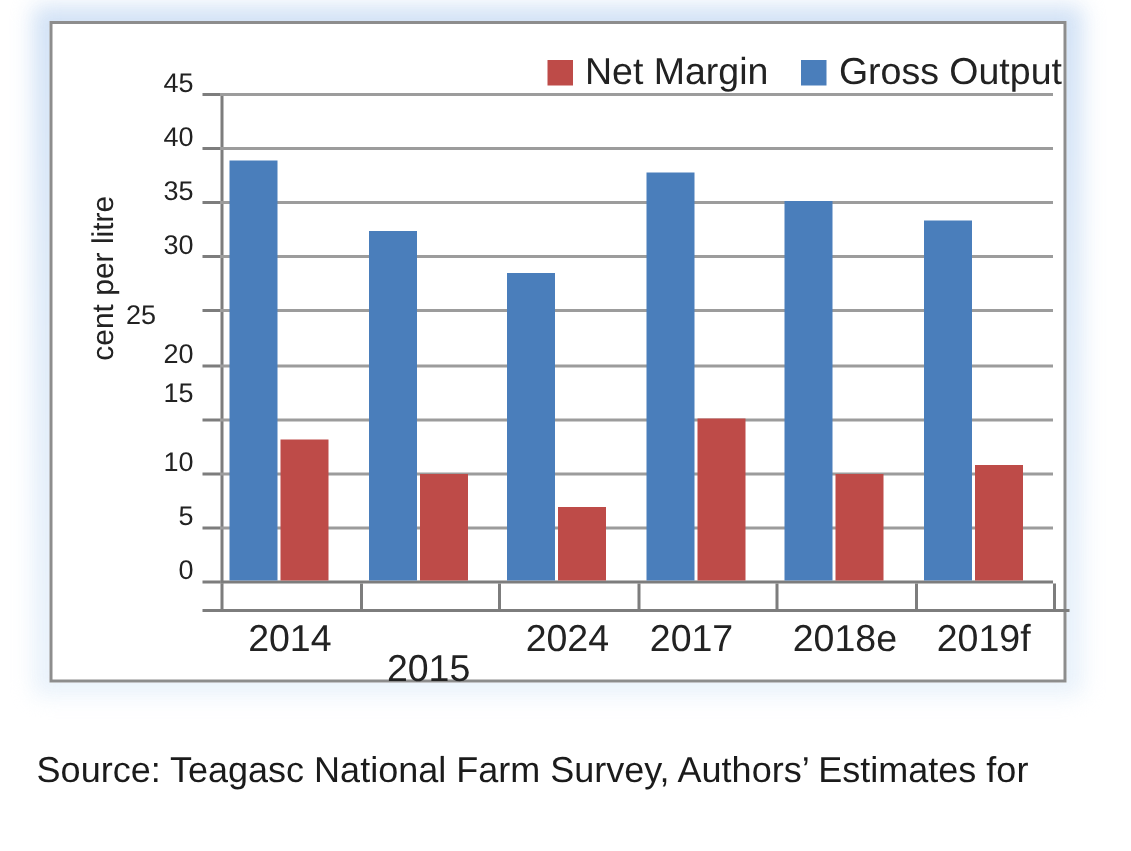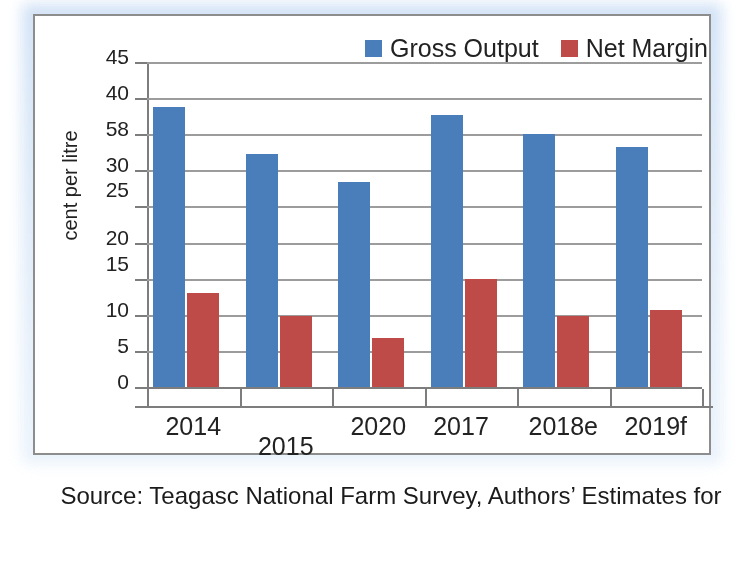--- a/index.html
+++ b/index.html
@@ -99,21 +99,21 @@
     width: 12px;
     height: 0;
     border-top: 2px solid #7d7d7d;
   }
 
   .y-label {
     position: absolute;
     right: 584px;          
     width: 70px;
     text-align: right;
-    font-size: 21px;
+    font-size: 18px;
     color: #222;
     font-family: "Liberation Sans", sans-serif;
   }
 
   #y-axis-title {
     position: absolute;
     left: -75px;
     top: 158px;
     width: 220px;
     text-align: center;
@@ -178,27 +178,26 @@
   .legend-text {
     font-size: 25px;
     color: #222;
     white-space: nowrap;
   }
 
   
   #caption {
     position: absolute;
     left: 0;
-    top: 478px;
+    top: 496px;
     width: 710px;
     text-align: center;
     font-size: 24px;
     line-height: 35px;
     color: #1b1b1b;
-    padding-left: 36px;
   }
   #caption .line { display: block; }
 
   #watermark {
     position: absolute;
     right: 14px;
     bottom: 16px;
     font-size: 22px;
     color: #9a9a9a;
     letter-spacing: 1px;
@@ -210,26 +209,26 @@
 
 <div id="figure-root">
 
   <div id="chart-glow"></div>
 
   <div id="chart-frame">
     <div id="plot-wrap">
 
       <div id="legend">
         <div class="legend-item">
+          <span class="legend-swatch net"></span>
+          <span class="legend-text">Net Margin</span>
+        </div>
+        <div class="legend-item">
           <span class="legend-swatch gross"></span>
           <span class="legend-text">Gross Output</span>
-        </div>
-        <div class="legend-item">
-          <span class="legend-swatch net"></span>
-          <span class="legend-text">Net Margin</span>
         </div>
       </div>
 
       <div id="y-axis-title">cent per litre</div>
 
       <div id="y-axis-line"></div>
 
       <div id="x-axis-line"></div>
 
       <div id="y-ticks">
@@ -240,23 +239,23 @@
           <div class="y-tick" style="top: 190.444px;"></div>
           <div class="y-tick" style="top: 226.556px;"></div>
           <div class="y-tick" style="top: 262.667px;"></div>
           <div class="y-tick" style="top: 298.778px;"></div>
           <div class="y-tick" style="top: 334.889px;"></div>
           <div class="y-tick" style="top: 371px;"></div>
         </div>
       <div id="y-labels">
           <div class="y-label" style="top: 29px;">45</div>
           <div class="y-label" style="top: 65.1111px;">40</div>
-          <div class="y-label" style="top: 101.222px;">58</div>
+          <div class="y-label" style="top: 101.222px;">35</div>
           <div class="y-label" style="top: 137.333px;">30</div>
-          <div class="y-label" style="top: 162px;">25</div>
+          <div class="y-label" style="top: 184px; text-align: center;">25</div>
           <div class="y-label" style="top: 209.556px;">20</div>
           <div class="y-label" style="top: 236px;">15</div>
           <div class="y-label" style="top: 281.778px;">10</div>
           <div class="y-label" style="top: 317.889px;">5</div>
           <div class="y-label" style="top: 354px;">0</div>
         </div>
 
       <div id="plot-area">
         <div id="gridlines">
             <div class="gridline" style="top: 0px;"></div>
@@ -303,21 +302,21 @@
           <div class="x-tick" style="left: 297px;"></div>
           <div class="x-tick" style="left: 389.5px;"></div>
           <div class="x-tick" style="left: 482px;"></div>
           <div class="x-tick" style="left: 574.5px;"></div>
           <div class="x-tick" style="left: 667px;"></div>
           <div class="x-tick" style="left: 112px;"></div>
         </div>
       <div id="x-labels">
           <div class="x-label" style="left: 93.25px;">2014</div>
           <div class="x-label" style="left: 185.75px; margin-top: 20px;">2015</div>
-          <div class="x-label" style="left: 278.25px;">2020</div>
+          <div class="x-label" style="left: 278.25px;">2024</div>
           <div class="x-label" style="left: 361px;">2017</div>
           <div class="x-label" style="left: 463.25px;">2018e</div>
           <div class="x-label" style="left: 555.75px;">2019f</div>
         </div>
 
     </div>
   </div>
 
   <div id="caption">
     <span class="line">Source: Teagasc National Farm Survey, Authors’ Estimates for</span>

